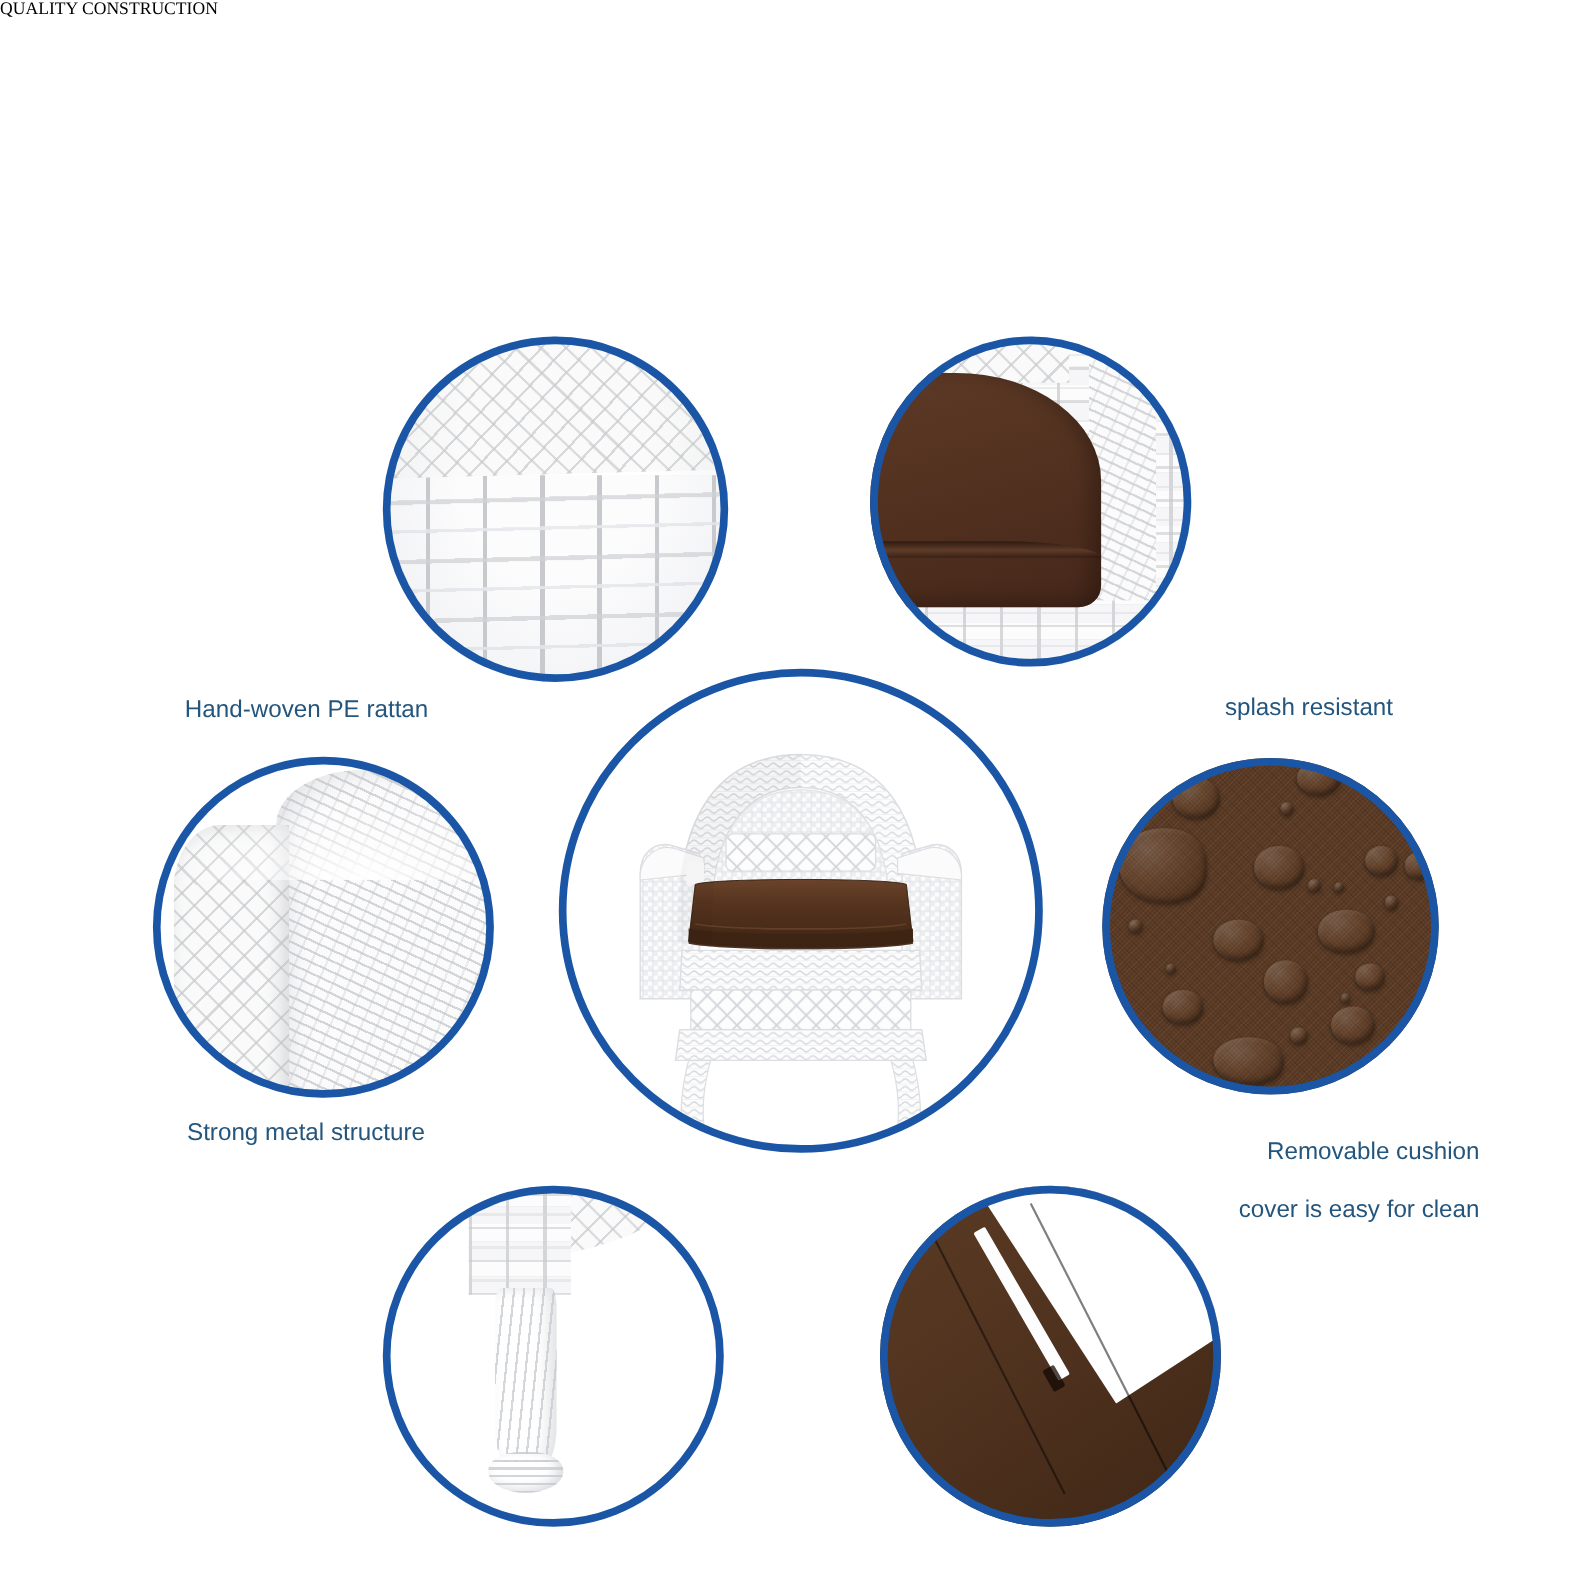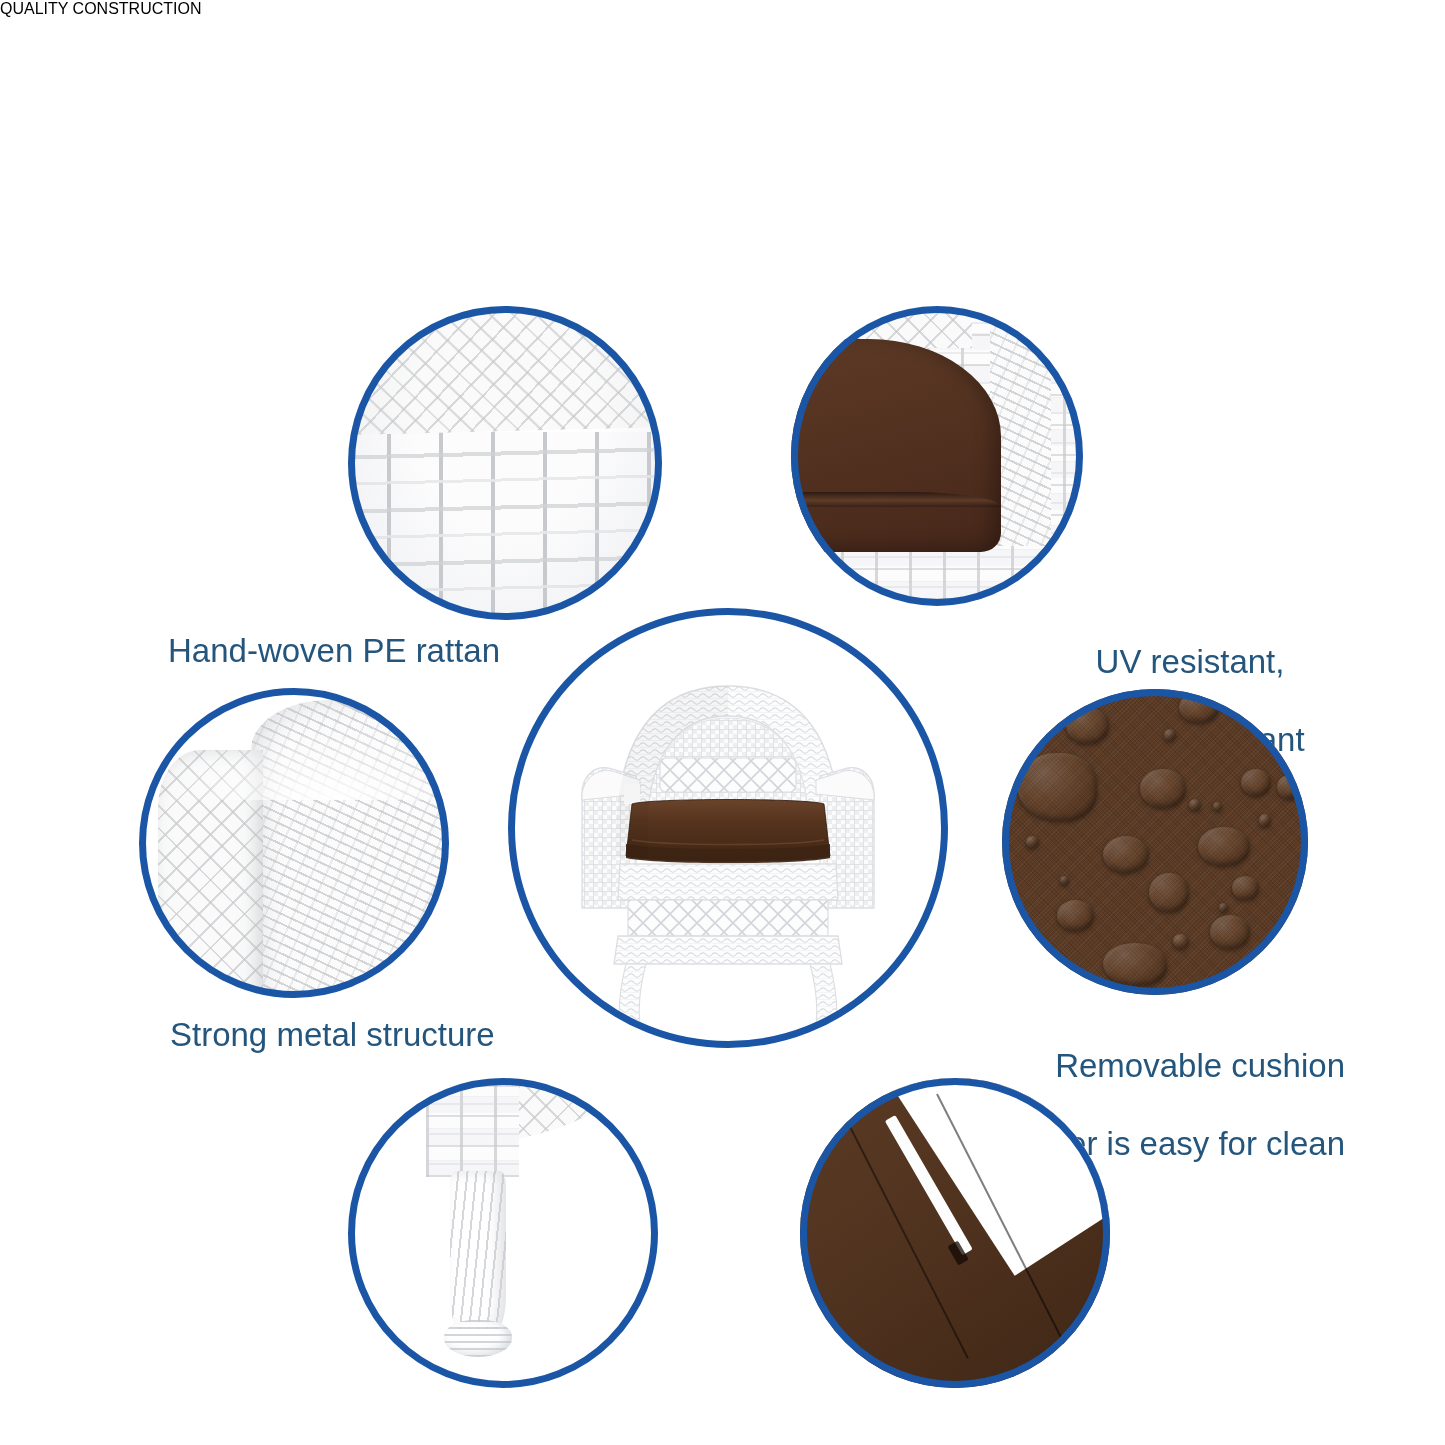--- a/index.html
+++ b/index.html
@@ -14,20 +14,21 @@
     position: relative;
     overflow: hidden;
   }
 
   
   #header {
     position: absolute;
     left: 0; top: 0;
     width: 1369px;
     height: 250px;
+    font-family: Liberation Serif, serif;
   }
 
   
   .feature-circle {
     position: absolute;
     border-radius: 50%;
     overflow: hidden;
     box-sizing: border-box;
     background: #ffffff;
   }
@@ -42,21 +43,21 @@
     position: absolute;
     left: 0; top: 0;
     width: 100%;
     height: 100%;
   }
 
   
   .feature-label {
     position: absolute;
     color: #24567d;
-    font-size: 33px;
+    font-size: 22px;
     line-height: 1.18;
     white-space: pre-line;
   }
 
   
   .wicker-basketweave {
     background-color: #fdfdfd;
     background-image:
       repeating-linear-gradient(0deg,
         rgba(196,198,200,0.55) 0px, rgba(196,198,200,0.55) 2px,
@@ -253,21 +254,20 @@
     <div id="c2-bg" class="wicker-basketweave"></div>
     <div id="c2-lattice-top" class="wicker-lattice"></div>
     <div id="c2-wickerpost" class="wicker-fine"></div>
     <div id="c2-wickerbase" class="wicker-basketweave"></div>
     <div id="c2-cushion"></div>
     <div id="c2-welt"></div>
   </div>
 </div>
 <div class="circle-ring" style="left:791px; top:306px; width:292px; height:300px;"></div>
 <div class="feature-label" style="left:1040px; top:604px; width:300px; text-align:center;">
-  <div>UV resistant,</div>
   <div>splash resistant</div>
 </div>
 
 <div class="feature-circle" style="left:139px; top:688px; width:310px; height:310px;">
   <div class="circle-media">
     <div style="position:absolute; inset:0; background:#ffffff;"></div>
 
     <div class="wicker-fine" style="position:absolute; left:36%; top:4%; width:74%; height:100%;
                 border-top-left-radius:34% 16%;
                 box-shadow: inset 10px 0 24px rgba(190,193,198,0.45);"></div>

